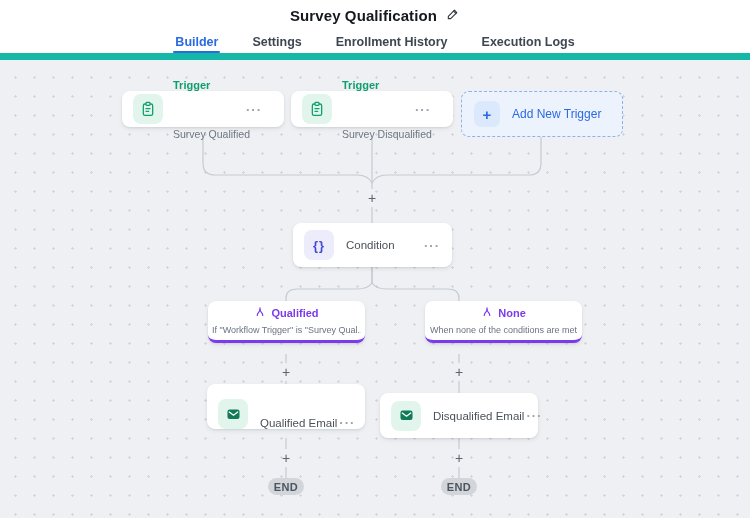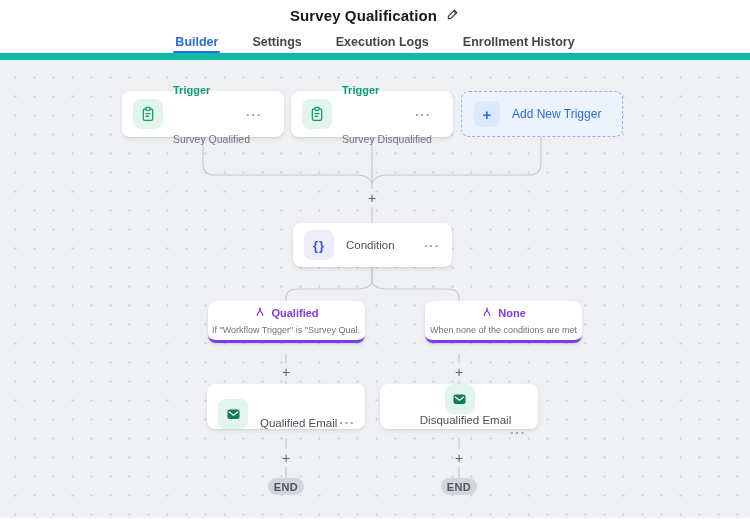--- a/index.html
+++ b/index.html
@@ -40,21 +40,21 @@
   .icon-indigo-bg { background:#ececfb; }
   .icon-blue-bg { background:#dce8fb; }
 
   .node-texts { display:flex; flex-direction:column; gap:1px; margin-left:10px; min-width:0; }
   .node-type { font-size:11px; font-weight:700; color:#0f9e6c; }
   .node-sub { font-size:10.5px; color:#6e7681; white-space:nowrap;margin-top:36px; }
   .node-label { font-size:11.5px; color:#4a5259; margin-left:12px; white-space:nowrap; }
   .dots { margin-left:auto; border:none; background:none; cursor:pointer; padding:0 2px;
           color:#9aa2ad; font-size:13px; font-weight:700; letter-spacing:1px; line-height:1; }
 
-  .trigger-card { width:162px; height:46px; padding:0 20px 0 11px; }
+  .trigger-card { width:162px; height:36px; padding:0 20px 0 11px; }
   .t1 { left:122px; top:31px; }
   .t2 { left:291px; top:31px; }
 
   .add-trigger { position:absolute; left:461px; top:31px; width:162px; height:46px;
                  background:#edf3fd; border:1.5px dashed #8fb2ee; border-radius:8px;
                  display:flex; align-items:center; gap:12px; padding:0 10px 0 12px; cursor:pointer; }
   .add-trigger .icon-sq { width:26px; height:26px; border-radius:7px; }
   .add-plus-glyph { color:#2a6ae3; font-size:15px; font-weight:600; line-height:1; }
   .add-label { font-size:12px; font-weight:400; color:#2a6ae3; }
 
@@ -64,21 +64,21 @@
   .branch-card { flex-direction:column; justify-content:center; gap:3px; text-align:center;
                  width:157px; height:42px; border-bottom:3px solid #7c3aed; padding:2px 4px 4px; }
   .b1 { left:208px; top:241px; }
   .b2 { left:381px; top:241px;margin-left:44px; }
   .branch-head { display:flex; align-items:center; justify-content:center; gap:5px; }
   .branch-label { font-size:11px; font-weight:700; color:#7c3aed; }
   .branch-desc { font-size:9px; color:#6b7280; white-space:nowrap; overflow:hidden; max-width:149px; }
 
   .email-card { width:158px; height:45px; padding:0 10px 0 11px; }
   .a1 { left:207px; top:324px;align-items:flex-end; }
-  .a2 { left:380px; top:324px;flex-direction:column; }
+  .a2 { left:380px; top:333px; }
 
   .plus-node { position:absolute; width:18px; height:18px; margin:0; padding:0; border:none;
                background:transparent; color:#5b6470; font-size:14px; font-weight:500; line-height:17px;
                text-align:center; cursor:pointer; }
 
   .end-pill { position:absolute; top:418px; width:36px; height:17px; transform:translateX(-50%);
               background:#d2d5da; border-radius:9px; display:flex; align-items:center; justify-content:center;
               font-size:11px; font-weight:700; color:#4d5560; letter-spacing:.4px; }
 </style>
 </head>
@@ -92,22 +92,22 @@
         <svg width="14" height="14" viewBox="0 0 24 24" fill="none" stroke="#30363f" stroke-width="1.9" stroke-linecap="round" stroke-linejoin="round">
           <path d="M14.5 5.5 L18.5 9.5 L8 20 H4 v-4 Z"></path>
           <path d="M13 7 l4 4"></path>
         </svg>
       </span>
     </button>
   </div>
   <nav class="tabs">
     <button class="tab active">Builder</button>
     <button class="tab">Settings</button>
+    <button class="tab">Enrollment History</button>
     <button class="tab">Execution Logs</button>
-    <button class="tab">Enrollment History</button>
   </nav>
 </header>
 
 <div class="canvas">
 
   <svg class="wires" width="750" height="458" viewBox="0 0 750 458">
     <g fill="none" stroke="#c6cad1" stroke-width="1.2">
       <path d="M203 77 V103 Q203 115 215 115 H357 Q368 115 372 123"></path>
       <path d="M541 77 V103 Q541 115 529 115 H387 Q376 115 372 123"></path>
       <path d="M372 77 V129"></path>

